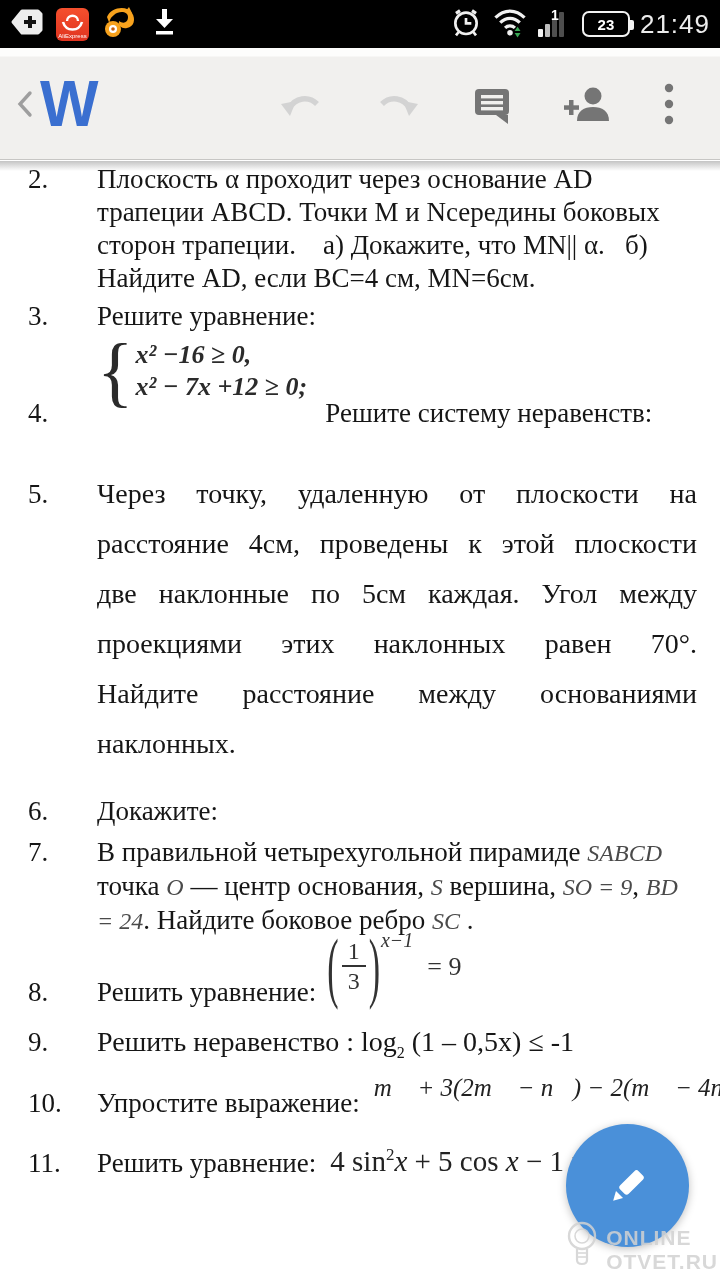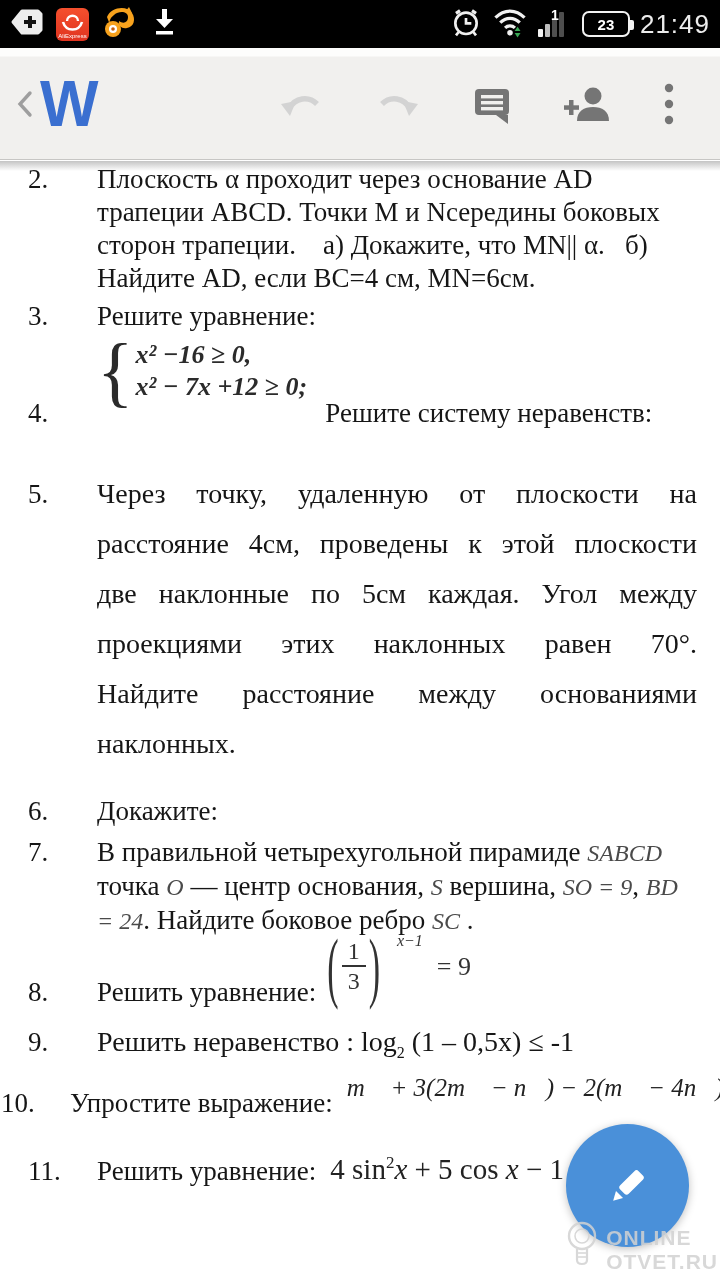--- a/index.html
+++ b/index.html
@@ -90,34 +90,34 @@
   .r8-body { display:flex; align-items:flex-end; }
   .r8-text { white-space:nowrap; font-size:27px; line-height:36px; }
   .pow-frac { position:relative; top:-16px; display:inline-flex; align-items:center;
     margin-left:10px; color:#333; }
   .big-paren { font-size:34px; transform:scaleY(2.3); display:inline-block;
     font-weight:400; padding:0 1px; }
   .frac { display:inline-flex; flex-direction:column; align-items:center;
     font-size:24px; line-height:26px; margin:0 2px; }
   .frac .fr-n { border-bottom:2px solid #333; padding:0 6px 1px; }
   .frac .fr-d { padding-top:1px; }
-  .expo { font-size:16px; font-style:italic; position:relative; top:-26px; margin-left:16px; }
+  .expo { font-size:20px; font-style:italic; position:relative; top:-26px; margin-left:0; }
   .pf-rhs { font-size:26px; margin-left:14px; }
 
   .r9 { margin-top:14px; }
   .r9 .row-body { font-size:28px; line-height:36px; white-space:nowrap; }
   .r9 sub { font-size:16px; }
 
-  .r10 { margin-top:16px; align-items:flex-end;justify-content:center; }
+  .r10 { margin-top:16px; align-items:flex-end; }
   .r10-body { display:flex; align-items:flex-end; }
   .r10-text { white-space:nowrap; font-size:27px; line-height:33px; }
   .vec-formula { position:relative; top:-16px; margin-left:14px;
     font-style:italic; font-size:25px; color:#222; white-space:nowrap; }
 
-  .r11 { margin-top:28px; align-items:flex-end; }
+  .r11 { margin-top:20px; align-items:flex-end; }
   .r11-body { display:flex; align-items:flex-end; }
   .r11-text { white-space:nowrap; font-size:27px; line-height:33px; }
   .trig-formula { margin-left:14px; font-size:29px; color:#222; white-space:nowrap;
     position:relative; top:-2px; }
   .trig-formula sup { font-size:17px; }
   .trig-formula .it { font-style:italic; }
 
   
   .fab {
     position:absolute; left:566px; top:1124px; width:123px; height:123px;

